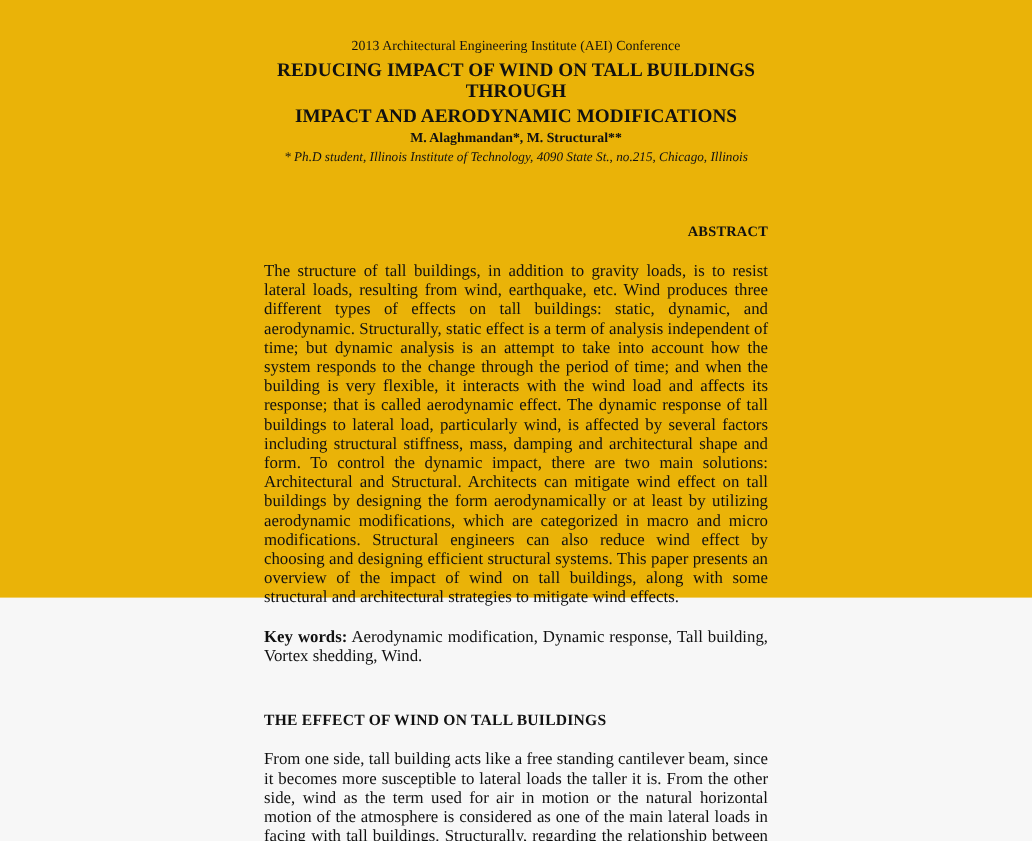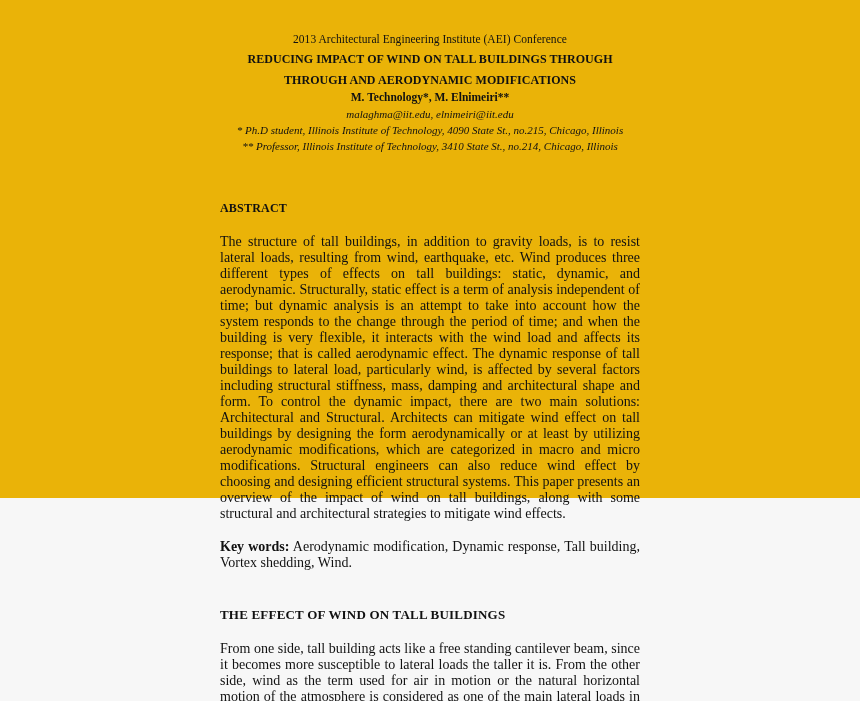--- a/index.html
+++ b/index.html
@@ -36,21 +36,21 @@
     padding-top: 32px;
     text-align: center;
   }
   .conf-line {
     font-size: 11.5px;
     line-height: 15px;
     font-weight: normal;
     letter-spacing: 0.05px;
   }
   .paper-title {
-    font-size: 12px;
+    font-size: 16px;
     line-height: 18px;
     font-weight: bold;
     letter-spacing: 0.05px;
     margin-top: 3px;
   }
   .paper-subtitle {
     font-size: 11.5px;
     line-height: 16px;
     font-weight: bold;
     margin-top: 1px;
@@ -75,20 +75,21 @@
 
   
   .section-heading {
     font-size: 12px;
     font-weight: bold;
     line-height: 16px;
     letter-spacing: 0.2px;
   }
   .heading-abstract {
     margin-top: 46px;
+    text-align: right;
   }
   .heading-section {
     margin-top: 36px;
     font-size: 13px;
   }
 
   
   .body-para {
     font-size: 14px;
     line-height: 16px;
@@ -112,29 +113,27 @@
 </head>
 <body>
 
 <div class="page">
   <div class="content">
 
     <div class="header-block">
       <div class="conf-line">2013 Architectural Engineering Institute (AEI) Conference</div>
 
       <div class="paper-title">REDUCING IMPACT OF WIND ON TALL BUILDINGS THROUGH</div>
-      <div class="paper-title">THROUGH AND AERODYNAMIC MODIFICATIONS</div>
+      <div class="paper-title">IMPACT AND AERODYNAMIC MODIFICATIONS</div>
 
 
-      <div class="authors">M. Technology*, M. Elnimeiri**</div>
+      <div class="authors">M. Alaghmandan*, M. Structural**</div>
 
-      <div class="emails">malaghma@iit.edu, elnimeiri@iit.edu</div>
 
       <div class="affil">* Ph.D student, Illinois Institute of Technology, 4090 State St., no.215, Chicago, Illinois</div>
-      <div class="affil">** Professor, Illinois Institute of Technology, 3410 State St., no.214, Chicago, Illinois</div>
     </div>
 
     <div class="section-heading heading-abstract">ABSTRACT</div>
 
     <p class="body-para para-abstract">The structure of tall buildings, in addition to gravity loads, is to resist lateral loads, resulting from wind, earthquake, etc. Wind produces three different types of effects on tall buildings: static, dynamic, and aerodynamic. Structurally, static effect is a term of analysis independent of time; but dynamic analysis is an attempt to take into account how the system responds to the change through the period of time; and when the building is very flexible, it interacts with the wind load and affects its response; that is called aerodynamic effect. The dynamic response of tall buildings to lateral load, particularly wind, is affected by several factors including structural stiffness, mass, damping and architectural shape and form. To control the dynamic impact, there are two main solutions: Architectural and Structural. Architects can mitigate wind effect on tall buildings by designing the form aerodynamically or at least by utilizing aerodynamic modifications, which are categorized in macro and micro modifications. Structural engineers can also reduce wind effect by choosing and designing efficient structural systems. This paper presents an overview of the impact of wind on tall buildings, along with some structural and architectural strategies to mitigate wind effects.</p>
 
     <p class="body-para para-keywords"><span class="kw-label">Key words:</span><span> Aerodynamic modification, Dynamic response, Tall building, Vortex shedding, Wind.</span></p>
 
     <div class="section-heading heading-section">THE EFFECT OF WIND ON TALL BUILDINGS</div>
 

